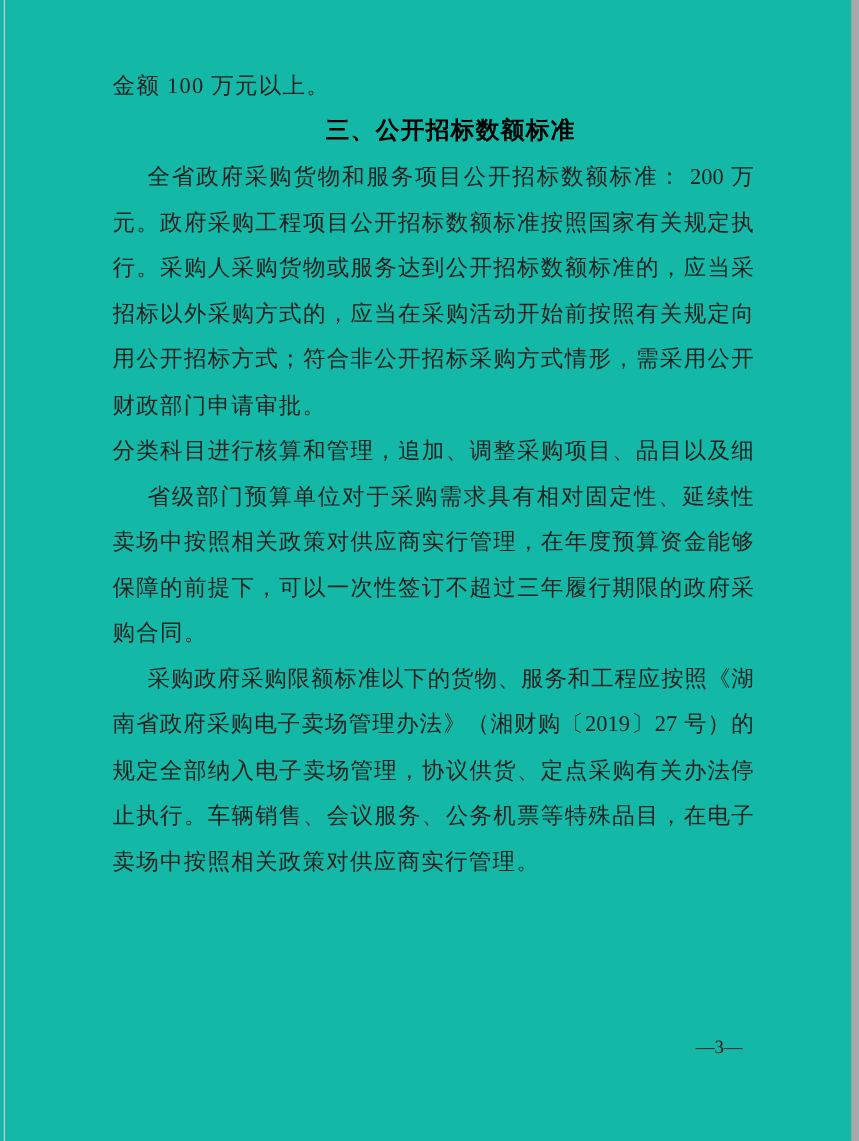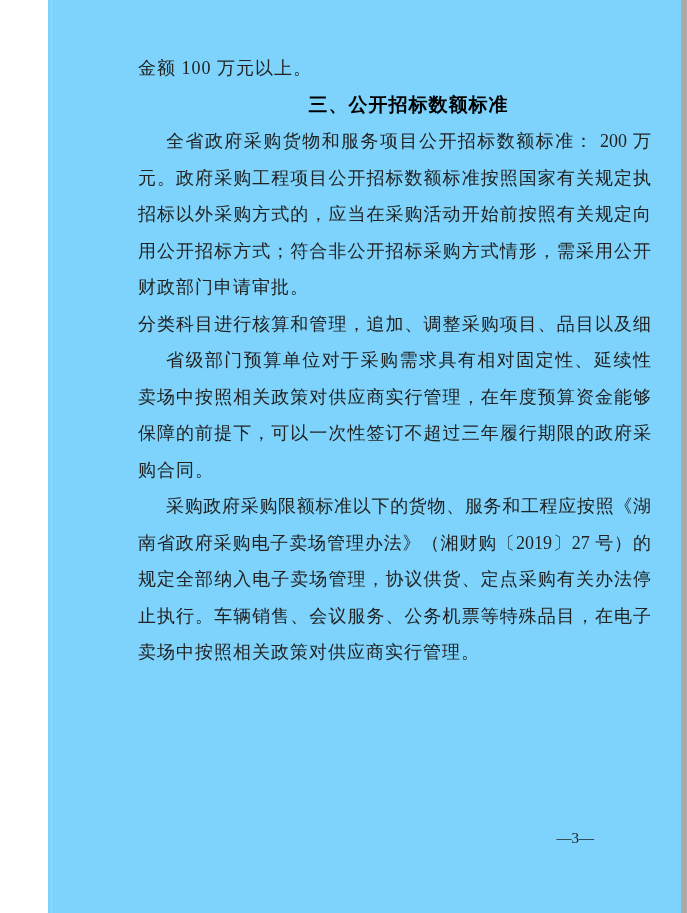--- a/index.html
+++ b/index.html
@@ -10,22 +10,21 @@
   body {
     width: 687px;
     height: 913px;
     overflow: hidden;
     position: relative;
     font-family: "Liberation Serif", serif;
   }
   .page {
     position: absolute;
     inset: 0;
-    background: #7dd3fc;
-    margin-left: 48px;
+    background: #14b8a6;
   }
   .left-edge-line {
     position: absolute;
     left: 3px;
     top: 0;
     width: 1px;
     height: 913px;
     background: #c9c9c9;
   }
   .scrollbar {
@@ -83,20 +82,21 @@
 <body>
 
 <div class="page">
   <div class="left-edge-line"></div>
   <div class="content">
     <div>
         <div class="line plainend">金额 100 万元以上。</div>
         <div class="line heading indent">三、公开招标数额标准</div>
         <div class="line indent fill">全省政府采购货物和服务项目公开招标数额标准： 200 万</div>
         <div class="line fill">元。政府采购工程项目公开招标数额标准按照国家有关规定执</div>
+        <div class="line fill">行。采购人采购货物或服务达到公开招标数额标准的，应当采</div>
         <div class="line fill">招标以外采购方式的，应当在采购活动开始前按照有关规定向</div>
         <div class="line fill">用公开招标方式；符合非公开招标采购方式情形，需采用公开</div>
         <div class="line plainend">财政部门申请审批。</div>
         <div class="line fill">分类科目进行核算和管理，追加、调整采购项目、品目以及细</div>
         <div class="line indent fill">省级部门预算单位对于采购需求具有相对固定性、延续性</div>
         <div class="line fill">卖场中按照相关政策对供应商实行管理，在年度预算资金能够</div>
         <div class="line fill">保障的前提下，可以一次性签订不超过三年履行期限的政府采</div>
         <div class="line plainend">购合同。</div>
         <div class="line indent fill">采购政府采购限额标准以下的货物、服务和工程应按照《湖</div>
         <div class="line fill">南省政府采购电子卖场管理办法》（湘财购〔2019〕27 号）的</div>

